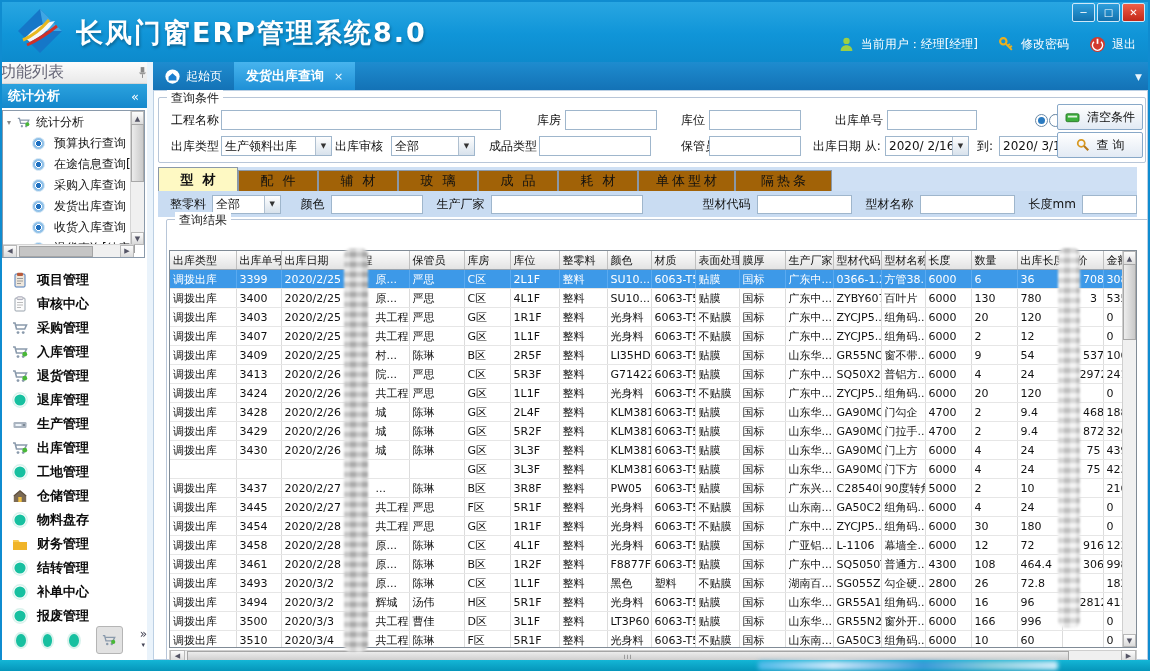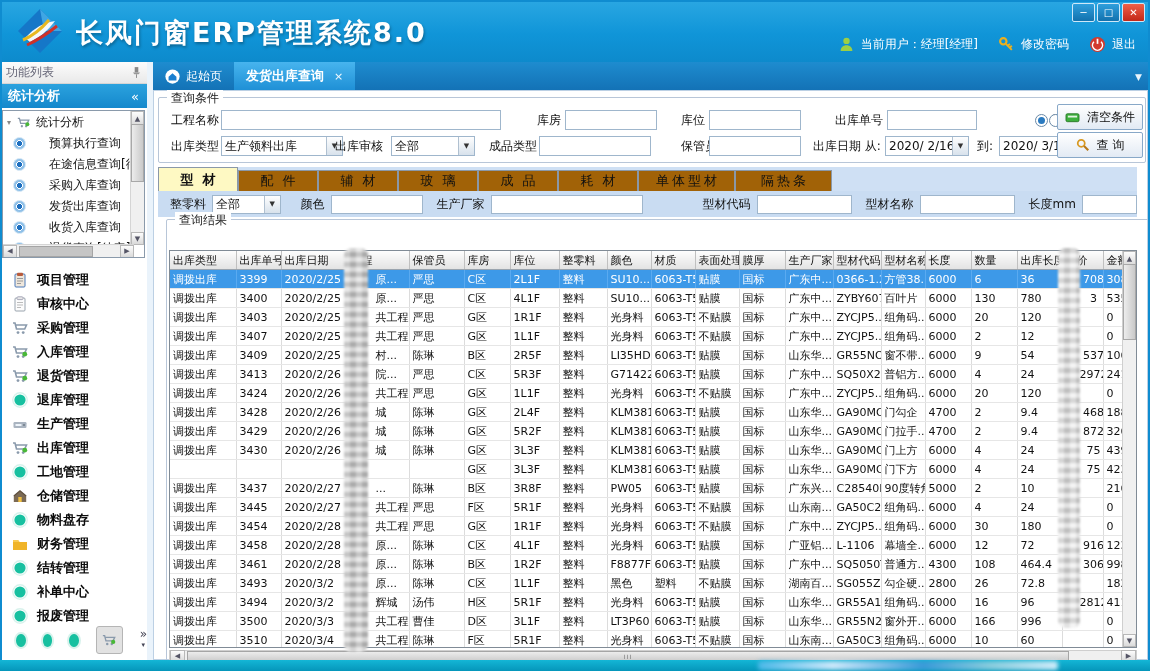--- a/index.html
+++ b/index.html
@@ -21,30 +21,30 @@
   .ub-item{display:flex;align-items:center;gap:6px;margin-left:20px;white-space:nowrap;}
   .ub-icon{width:17px;height:17px;}
   
   .frame{position:absolute;inset:0;border:2px solid #0f8cd0;pointer-events:none;z-index:50;}
   .statusbar{position:absolute;left:0;right:0;bottom:0;height:11px;z-index:60;
     background:linear-gradient(#14b6d6,#0596ba);}
   
   .sidebar{position:absolute;left:0;top:62px;width:147px;height:598px;background:#fff;
     border-right:1px solid #9cc2e0;}
   .func-bar{height:21px;background:linear-gradient(#fcfcfc,#e9e9e9);border-bottom:1px solid #d5d5d5;
-    color:#667;font-size:12px;display:flex;align-items:center;padding:0 6px;}
+    color:#667;font-size:16px;display:flex;align-items:center;padding:0 0;}
   .func-bar .pin{margin-left:auto;}
   .sec-header{height:24px;background:linear-gradient(#2ba2de,#1488cc);color:#fff;font-size:13px;
     font-weight:bold;display:flex;align-items:center;padding:0 8px;}
   .sec-header .collapse{margin-left:auto;font-weight:normal;}
   .tree-box{margin:2px 2px 0 2px;border:1px solid #8a9aab;height:146px;position:relative;
     overflow:hidden;font-size:12px;background:#fff;}
   .tree-root{height:22px;display:flex;align-items:center;gap:5px;padding-left:4px;white-space:nowrap;}
   .tree-expander{color:#888;font-size:8px;}
-  .tree-item{height:21px;display:flex;align-items:center;gap:23px;padding-left:10px;white-space:nowrap;}
+  .tree-item{height:21px;display:flex;align-items:center;gap:9px;padding-left:29px;white-space:nowrap;}
   .tree-dot{width:11px;height:11px;border-radius:50%;flex:0 0 11px;border:1px solid #cfe4f4;
     background:radial-gradient(circle,#1d6fc0 0 2.5px,#fff 2.5px 3.5px,#8fc0e8 3.5px 5.5px);}
   .sb-arrow{display:flex;align-items:center;justify-content:center;font-size:7px;color:#556;
     background:linear-gradient(#fdfdfd,#dadada);border:1px solid #b8b8b8;}
   .tree-vscroll{position:absolute;right:0;top:0;width:13px;height:134px;background:#f0f0f0;border-left:1px solid #d5d5d5;}
   .tree-vscroll .up{height:13px;}
   .tree-vscroll .down{position:absolute;bottom:0;width:100%;height:13px;box-sizing:border-box;}
   .tree-vthumb{position:absolute;top:13px;left:0;width:100%;height:58px;box-sizing:border-box;
     background:linear-gradient(90deg,#ececec,#c9c9c9);border:1px solid #a8a8a8;}
   .tree-hscroll{position:absolute;left:0;bottom:0;height:12px;width:131px;background:#f0f0f0;
@@ -467,21 +467,21 @@
         <span>
           <svg viewBox="0 0 16 14" width="15" height="13">
               <rect x="1" y="3" width="14" height="8.5" rx="1.5" fill="#3db03d" stroke="#2a7a2a"></rect>
               <rect x="3" y="5" width="10" height="2" fill="#fff" opacity=".85"></rect>
             </svg>
         </span>
         <span>清空条件</span>
       </div>
 
       <span class="flabel" style="left:12px;top:38px">出库类型</span>
-      <div class="combo" style="left:62px;top:38px;width:122px">
+      <div class="combo" style="left:62px;top:38px;width:111px">
         <span class="combo-text">生产领料出库</span>
         <span class="combo-btn">▼</span>
       </div>
       <span class="flabel" style="left:176px;top:38px">出库审核</span>
       <div class="combo" style="left:232px;top:38px;width:84px">
         <span class="combo-text">全部</span>
         <span class="combo-btn">▼</span>
       </div>
       <span class="flabel" style="left:330px;top:38px">成品类型</span>
       <input class="finput" style="left: 380px; top: 38px; width: 112px;">

